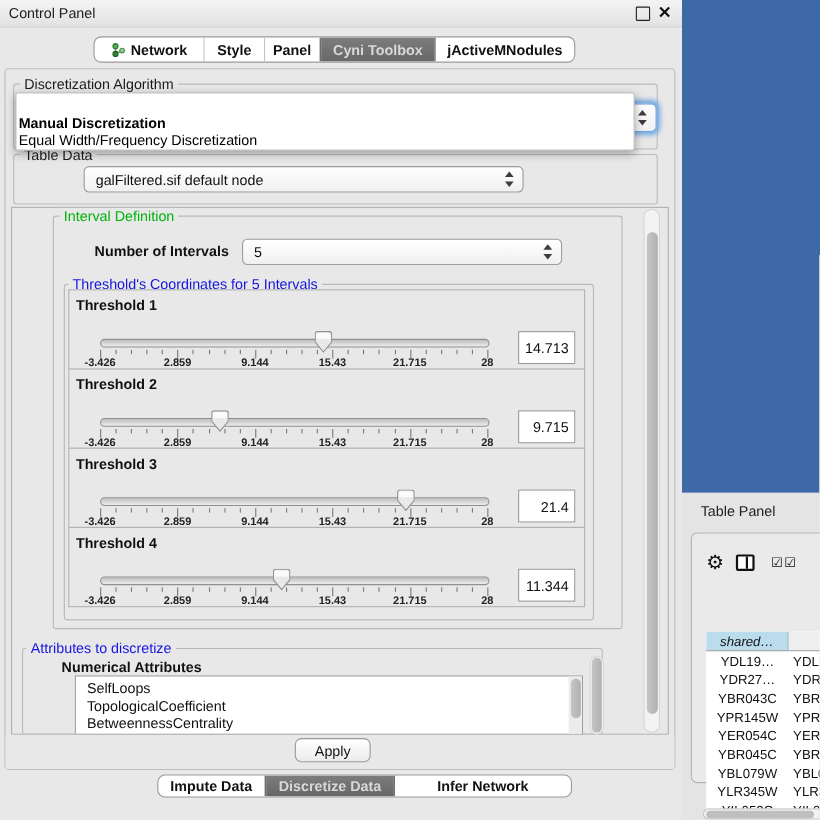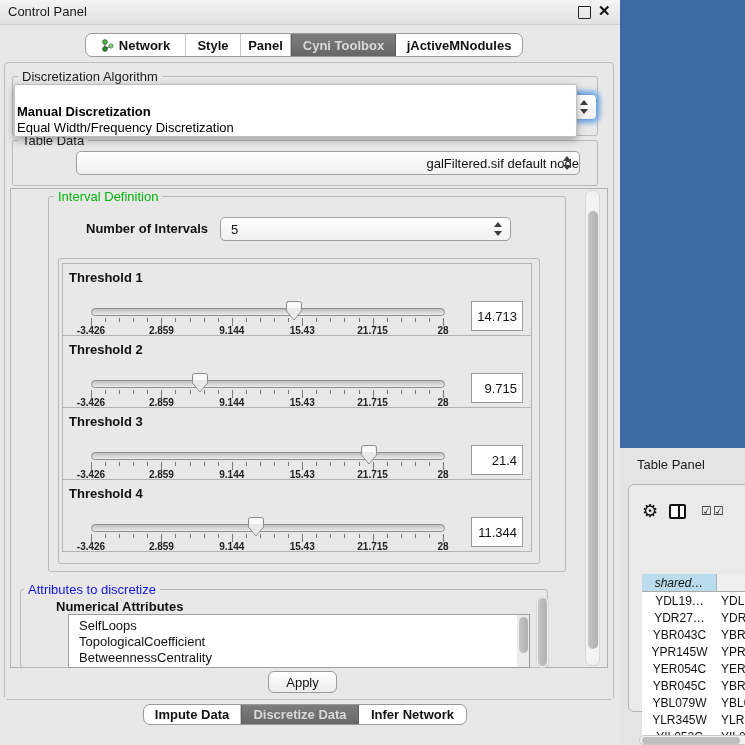--- a/index.html
+++ b/index.html
@@ -12,21 +12,21 @@
   #cp-titlebar{left:0;top:0;width:620px;height:24px;background:linear-gradient(#f4f4f4,#e2e2e2);border-bottom:1px solid #d0d0d0;}
   #cp-title{left:8px;top:4px;font-size:13px;color:#1b1b1b;}
   #float-btn{left:578px;top:6px;width:11px;height:11px;border:1.6px solid #222;border-radius:1px;}
   #close-btn{left:598px;top:2px;font-size:15px;font-weight:bold;color:#111;}
 
   .tabbar{display:flex;background:#fff;border:1px solid #9a9a9a;border-radius:7px;overflow:hidden;box-sizing:border-box;}
   .tabcell{display:flex;align-items:center;justify-content:center;font-size:13px;font-weight:bold;color:#111;border-right:1px solid #c6c6c6;box-sizing:border-box;height:100%;}
   .tabcell:last-child{border-right:none;}
   .tabcell.sel{background:linear-gradient(#7d7d7d,#676767);color:#d9d9d9;border-right:1px solid #5e5e5e;border-left:1px solid #5e5e5e;}
   #top-tabbar{left:85px;top:33px;width:438px;height:24px;}
-  #bottom-tabbar{left:143px;top:704px;width:324px;height:21px;align-items:center;}
+  #bottom-tabbar{left:143px;top:704px;width:377px;height:21px;align-items:center;}
 
   #content-frame{left:4px;top:62px;width:610px;height:638px;border:1px solid #bdbdbd;border-radius:4px;box-sizing:border-box;}
 
   .group{border:1px solid #b9b9b9;border-radius:3px;box-sizing:border-box;}
   .group-label{font-size:13px;color:#1b1b1b;background:#e8e8e8;padding:0 4px;white-space:nowrap;}
   .green{color:#00b40b;}
   .blue{color:#1414e0;}
 
   .combo{background:linear-gradient(#ffffff,#f0f0f0);border:1px solid #9e9e9e;border-radius:5px;box-sizing:border-box;font-size:13px;color:#111;display:flex;align-items:center;padding-left:10px;}
   .stepper{position:absolute;right:7px;top:50%;transform:translateY(-50%);width:9px;height:14px;}
@@ -127,37 +127,38 @@
         <span class="stepper"></span>
       </div>
 
     <div id="algo-popup" class="abs">
       <div class="abs algo-option" style="top:19px;font-weight:bold;">Manual Discretization</div>
       <div class="abs algo-option" style="top:35px;">Equal Width/Frequency Discretization</div>
     </div>
 
     <div class="abs group" style="left:12px;top:140px;width:586px;height:46px;"></div>
     <div class="abs group-label" style="left:18px;top:133px;">Table Data</div>
-    <div class="abs combo" style="left:76px;top:151px;width:504px;height:24px;justify-content:flex-end;">
+    <div class="abs combo" style="left:76px;top:151px;width:400px;height:24px;">
       <span>galFiltered.sif default node</span>
       <span class="stepper"></span>
     </div>
 
     <div class="abs" style="left:10px;top:188px;width:598px;height:480px;border:1px solid #b0b0b0;box-sizing:border-box;background:#e8e8e8;"></div>
 
     <div class="abs group" style="left:48px;top:196px;width:518px;height:376px;"></div>
     <div class="abs group-label green" style="left:54px;top:189px;">Interval Definition</div>
 
     <div class="abs" style="left:86px;top:221px;font-size:13px;font-weight:bold;color:#111;">Number of Intervals</div>
     <div class="abs combo" style="left:220px;top:217px;width:291px;height:24px;">
       <span>5</span>
       <span class="stepper"></span>
     </div>
 
     <div class="abs group" style="left:58px;top:258px;width:482px;height:306px;"></div>
+    <div class="abs group-label blue" style="left:62px;top:251px;">Threshold's Coordinates for 5 Intervals</div>
     <div class="abs" id="threshold-rows" style="left:62px;top:264px;">
         <div class="th-row">
           <div class="th-label">Threshold 1</div>
           <div class="th-track"></div>
           <div class="tick major" style="left: 28px;"></div>
           <div class="tick-label" style="left: 28px;">-3.426</div>
           <div class="tick minor" style="left: 42.0796px;"></div>
           <div class="tick minor" style="left: 56.1591px;"></div>
           <div class="tick minor" style="left: 70.2387px;"></div>
           <div class="tick minor" style="left: 84.3182px;"></div>

